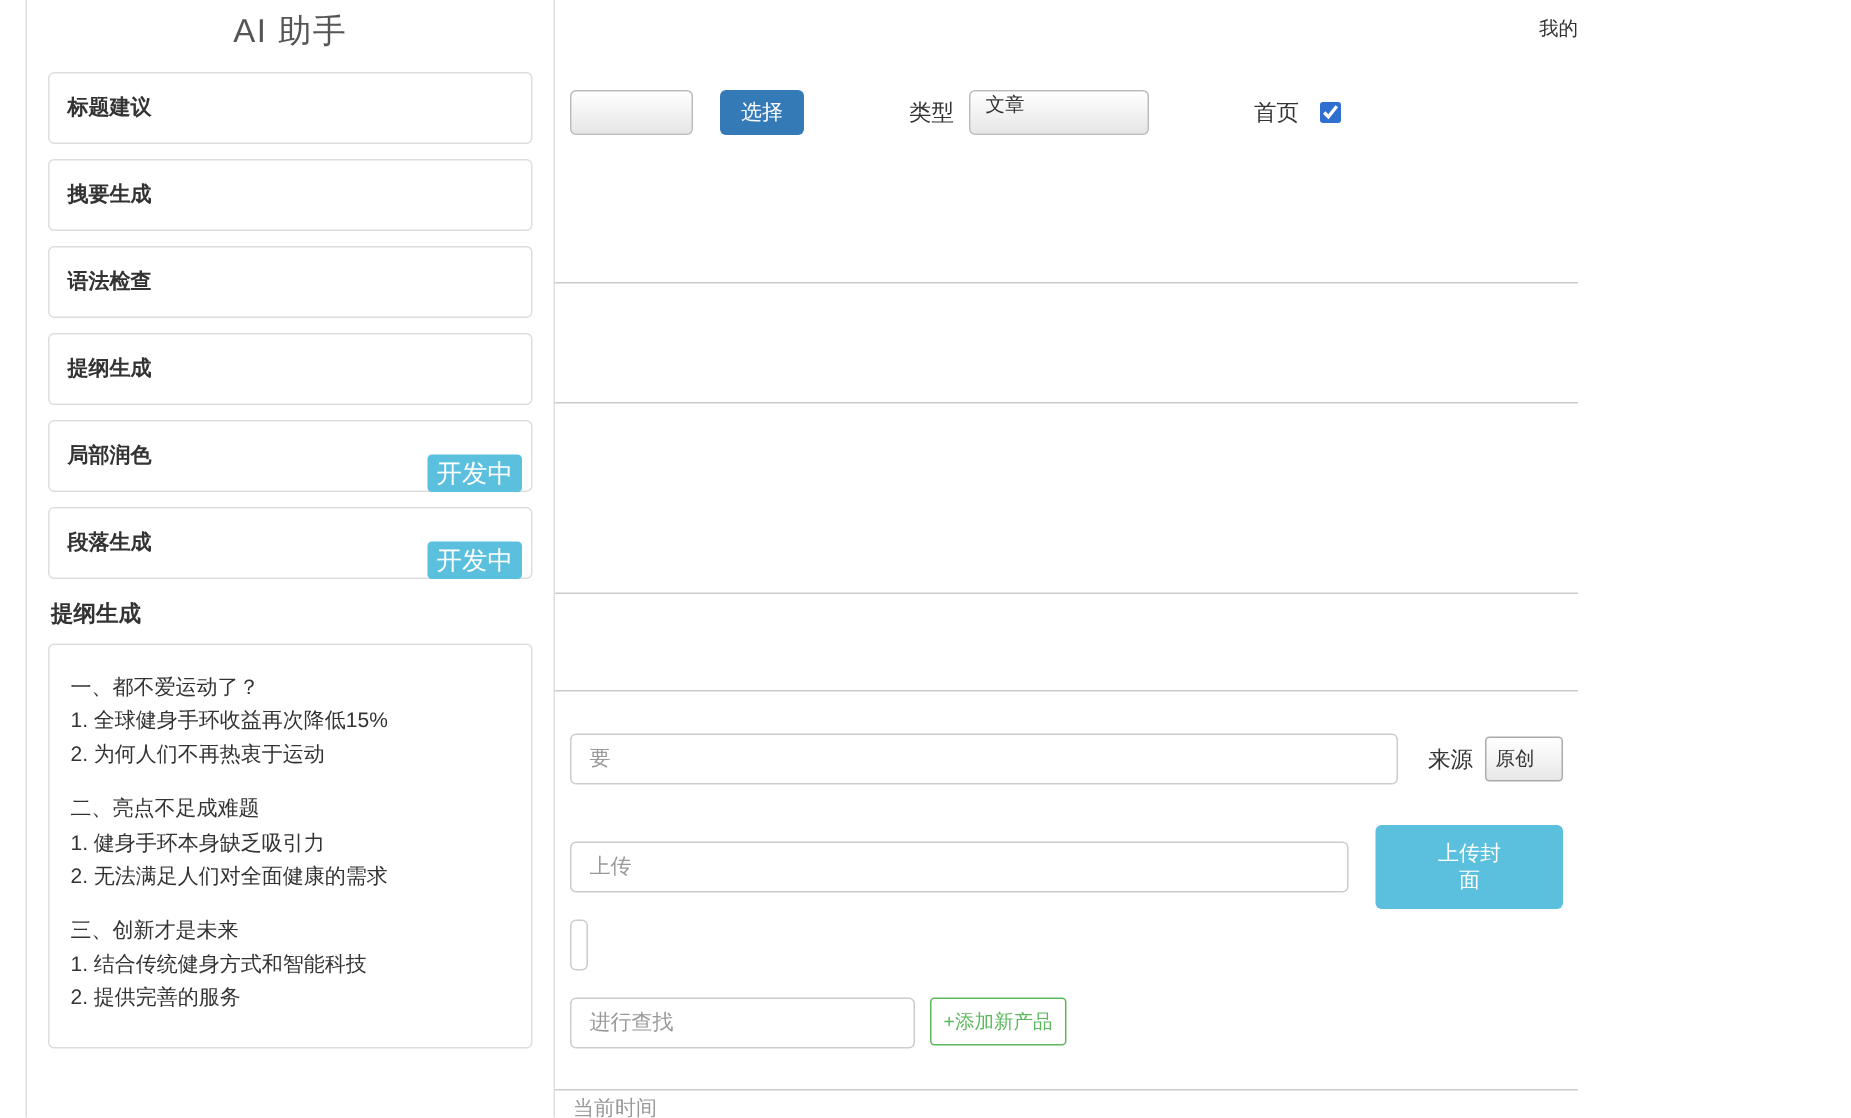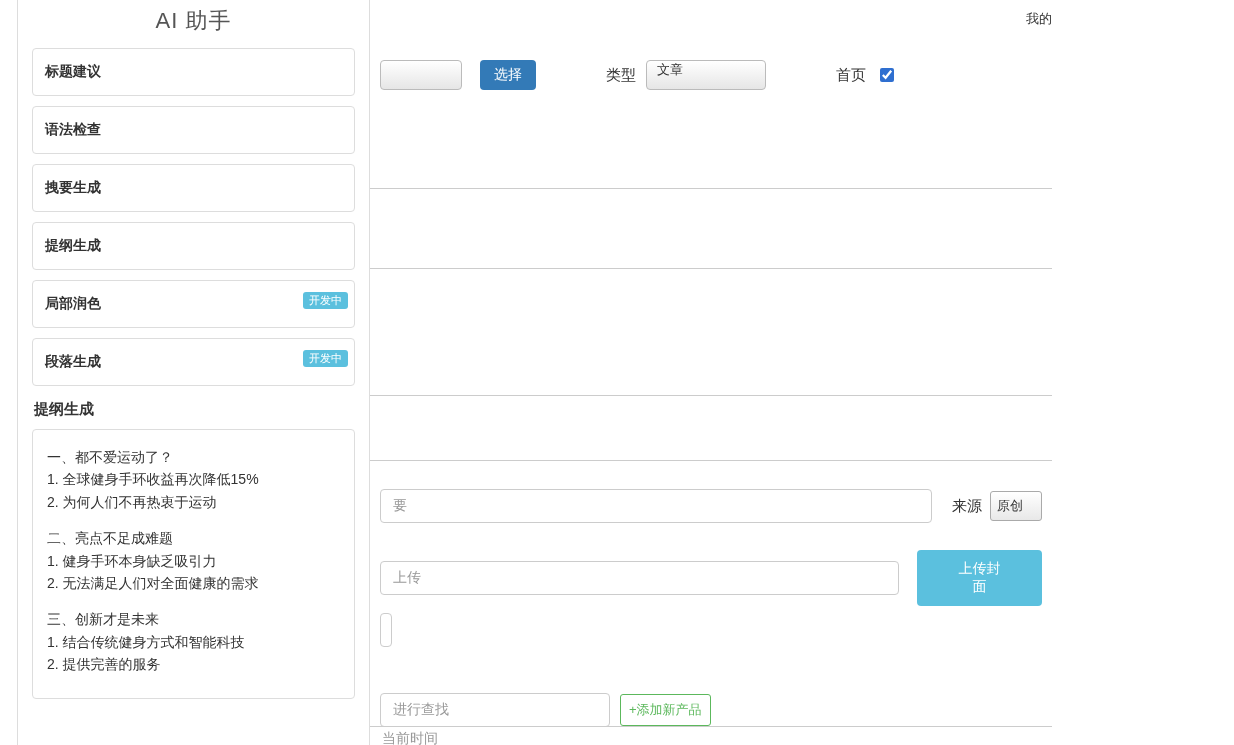--- a/index.html
+++ b/index.html
@@ -2,21 +2,21 @@
 <html><head>
 <meta charset="utf-8">
 <style>
 * { box-sizing: border-box; margin: 0; padding: 0; }
 body { font-family: -apple-system, "Helvetica Neue", Arial, sans-serif; font-size: 14px; color: #333; background: #fff; overflow: hidden; }
 .container { display: flex; width: 1052px; height: 745px; position: relative; }
 .left-border { width: 18px; border-right: 1px solid #ddd; flex-shrink: 0; }
 .sidebar { width: 352px; flex-shrink: 0; border-right: 1px solid #ddd; padding: 0 14px 14px 14px; overflow-y: auto; }
 .sidebar-title { font-size: 22px; color: #555; text-align: center; padding: 6px 0 12px 0; font-weight: 300; letter-spacing: 1px; }
 .ai-item { position: relative; border: 1px solid #ddd; border-radius: 4px; padding: 14px 12px; margin-bottom: 10px; font-size: 14px; font-weight: 600; color: #333; cursor: pointer; }
-.badge { position: absolute; right: 6px; top: 11px; background: #5bc0de; color: #fff; font-size: 11px; padding: 1px 6px; border-radius: 3px; font-weight: 400; }
+.badge { position: absolute; right: 6px; top: 22px; background: #5bc0de; color: #fff; font-size: 17px; padding: 1px 6px; border-radius: 3px; font-weight: 400; }
 .section-header { font-size: 15px; font-weight: 700; color: #333; margin: 14px 0 10px 2px; }
 .outline-box { border: 1px solid #ddd; border-radius: 4px; padding: 16px 14px; font-size: 14px; line-height: 1.6; color: #333; height: 270px; overflow-y: scroll; }
 .outline-box::-webkit-scrollbar { width: 14px; }
 .outline-box::-webkit-scrollbar-track { background: #f0f0f0; border-radius: 7px; }
 .outline-box::-webkit-scrollbar-thumb { background: #bbb; border-radius: 7px; border: 3px solid #f0f0f0; }
 .outline-group { margin-bottom: 14px; }
 .main { flex: 1; position: relative; overflow: hidden; }
 .top-right { position: absolute; top: 10px; right: 0; font-size: 13px; color: #333; }
 .toolbar-row { position: absolute; top: 60px; left: 0; right: 0; display: flex; align-items: center; padding: 0 10px; }
 .select-native { appearance: none; -webkit-appearance: menulist; background: linear-gradient(#ffffff,#e6e6e6); border: 1px solid #bbb; border-radius: 4px; height: 30px; padding: 0 15px 0 10px; font-size: 13px; position: relative; cursor: pointer; }
@@ -36,44 +36,44 @@
 .row-5 { top: 489px; display: flex; align-items: center; padding: 0 10px; }
 .input-box { height: 34px; border: 1px solid #ccc; border-radius: 4px; padding: 0 10px; font-size: 14px; color: #999; display: flex; align-items: center; background: #fff; }
 .flex-fill { flex: 1; }
 .label-right { margin-left: 20px; margin-right: 8px; font-size: 15px; color: #333; }
 .source-box { width: 52px; height: 30px; border: 1px solid #aaa; background: linear-gradient(#fff,#e8e8e8); border-radius: 3px; display: flex; align-items: center; justify-content: flex-start; padding-left: 6px; font-size: 13px; }
 .row-6 { top: 550px; display: flex; align-items: center; padding: 0 10px; }
 .input-box-wide { width: 530px; }
 .btn-upload { background: #5bc0de; color: #fff; border: none; border-radius: 4px; padding: 10px 35px; font-size: 14px; margin-left: 18px; cursor: pointer; }
 .row-7 { top: 613px; padding: 0 10px; }
 .small-box { width: 12px; height: 34px; border: 1px solid #ccc; border-radius: 4px; }
-.row-8 { top: 665px; display: flex; align-items: center; padding: 0 10px; margin-top: 28px; }
+.row-8 { top: 665px; display: flex; align-items: flex-start; padding: 0 10px; }
 .partial-text { color: #999; font-size: 14px; padding-left: 2px; }
 .search-box { width: 230px; margin: 0 10px 0 0; }
 .btn-add { border: 1px solid #5cb85c; color: #5cb85c; background: #fff; border-radius: 3px; padding: 6px 8px; font-size: 13px; cursor: pointer; }
 .line-9 { position: absolute; top: 726px; left: 0; right: 0; }
 .row-10 { top: 730px; padding: 0 10px; color: #999; font-size: 14px; }
 </style>
 </head>
 <body>
 
 <div class="container">
   <div class="left-border"></div>
 
   <div class="sidebar">
     <div class="sidebar-title">AI 助手</div>
 
     <div class="ai-item">
       <span>标题建议</span>
     </div>
     <div class="ai-item">
-      <span>语法检查</span>
+      <span>拽要生成</span>
     </div>
     <div class="ai-item">
-      <span>拽要生成</span>
+      <span>语法检查</span>
     </div>
     <div class="ai-item">
       <span>提纲生成</span>
     </div>
     <div class="ai-item">
       <span>局部润色</span>
       <span class="badge">开发中</span>
     </div>
     <div class="ai-item">
       <span>段落生成</span>

